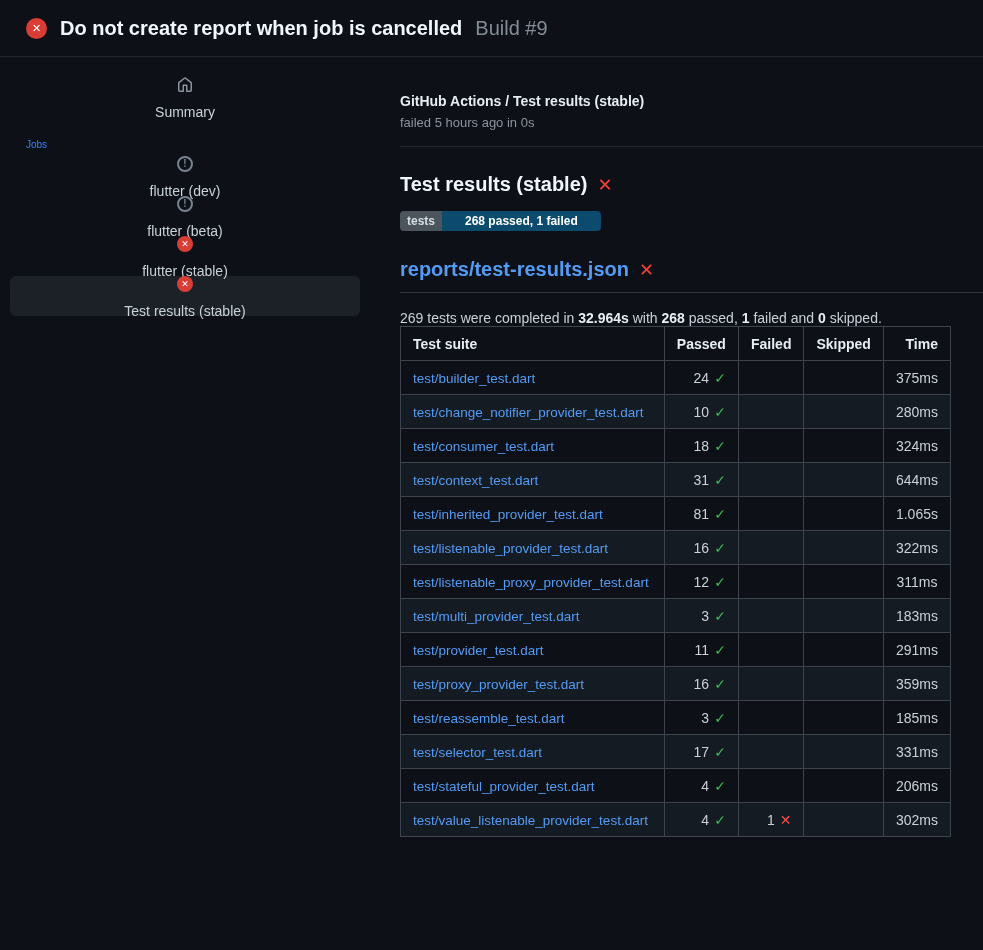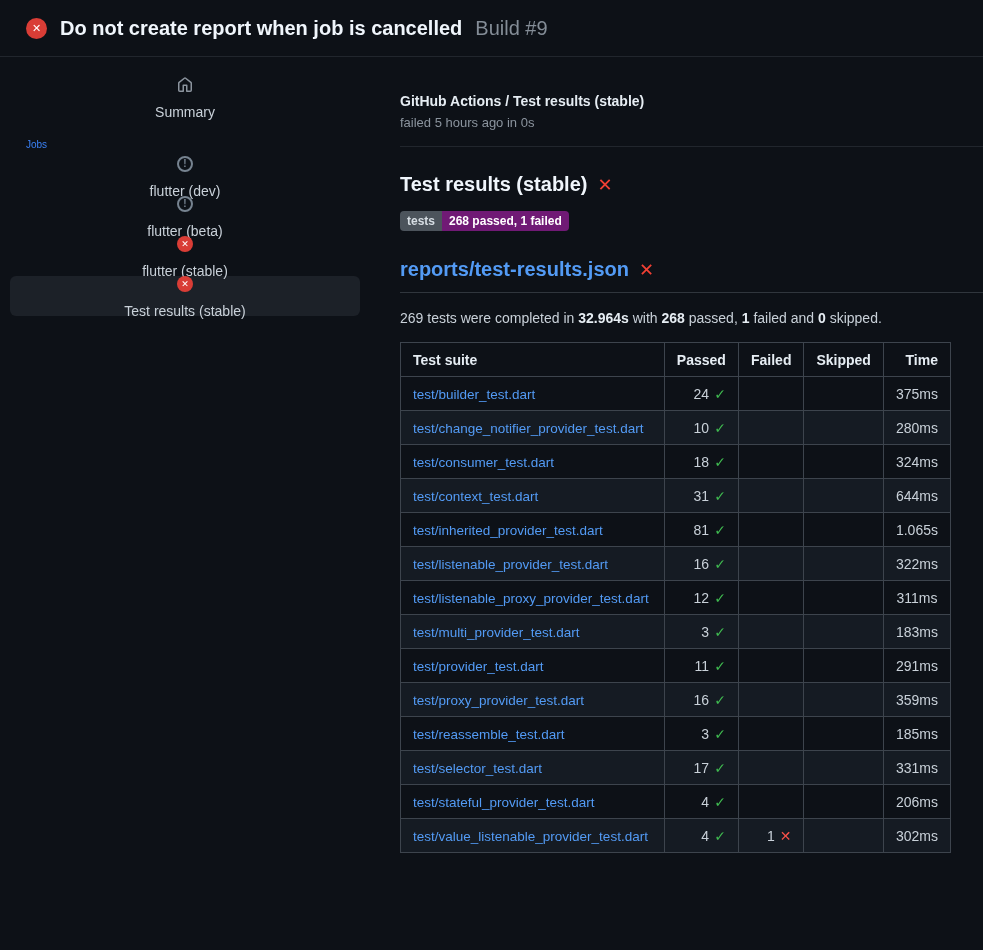--- a/index.html
+++ b/index.html
@@ -35,31 +35,31 @@
   .main { flex:1; padding-top:36px; overflow:hidden; }
   .breadcrumb { font-weight:700; color:#e6edf3; font-size:14px; }
   .status-line { font-size:13px; color:#8b949e; margin-top:6px; }
   .divider { border:none; border-top:1px solid #21262d; margin-top:16px; }
 
   .section-title { margin-top:26px; font-size:20px; font-weight:700; color:#f0f6fc; display:flex; align-items:center; gap:10px; }
   .big-x { color:#f14034; font-size:18px; font-weight:700; line-height:1; }
 
   .badge { display:inline-flex; margin-top:15px; font-size:12px; font-weight:600; border-radius:4px; overflow:hidden; line-height:1; }
   .badge-left { background:#4c545c; color:#d6dde3; padding:4px 7px; }
-  .badge-right { background:#701a75; color:#fff; padding:4px 7px; }
+  .badge-right { background:#0c4a6e; color:#fff; padding:4px 23px; }
 
   .report-heading { margin-top:27px; font-size:20px; font-weight:700; display:flex; align-items:center; gap:10px;
     padding-bottom:11px; border-bottom:1px solid #30363d;text-align:center; }
   .report-heading a { font-size:20px; }
 
   .sentence { margin-top:17px; font-size:14px; color:#c9d1d9; }
   .sentence b { color:#e6edf3; }
 
   
-  table { border-collapse:collapse; margin-top:16px; width:calc(100% - 32px); font-size:14px; }
+  table { border-collapse:collapse; margin-top:0; width:calc(100% - 32px); font-size:14px; }
   th, td { border:1px solid #3d444d; padding:7px 12px; height:34px; }
   thead th { text-align:left; font-weight:700; color:#e6edf3; }
   thead th.num, thead th.time { text-align:right; }
   tbody tr:nth-child(even) { background:#151b23; }
   td.num { text-align:right; white-space:nowrap; }
   td.time { text-align:center; color:#c9d1d9; white-space:nowrap; }
   td.suite a { font-size:13.5px; }
   .mark-pass { color:#3fb950; font-weight:700; margin-left:5px; }
   .mark-fail { color:#f85149; font-weight:700; margin-left:5px; }
   col.c-suite { width:272px; } col.c-pass { width:67px; } col.c-fail { width:66px; } col.c-skip { width:79px; } col.c-time { width:67px; }

